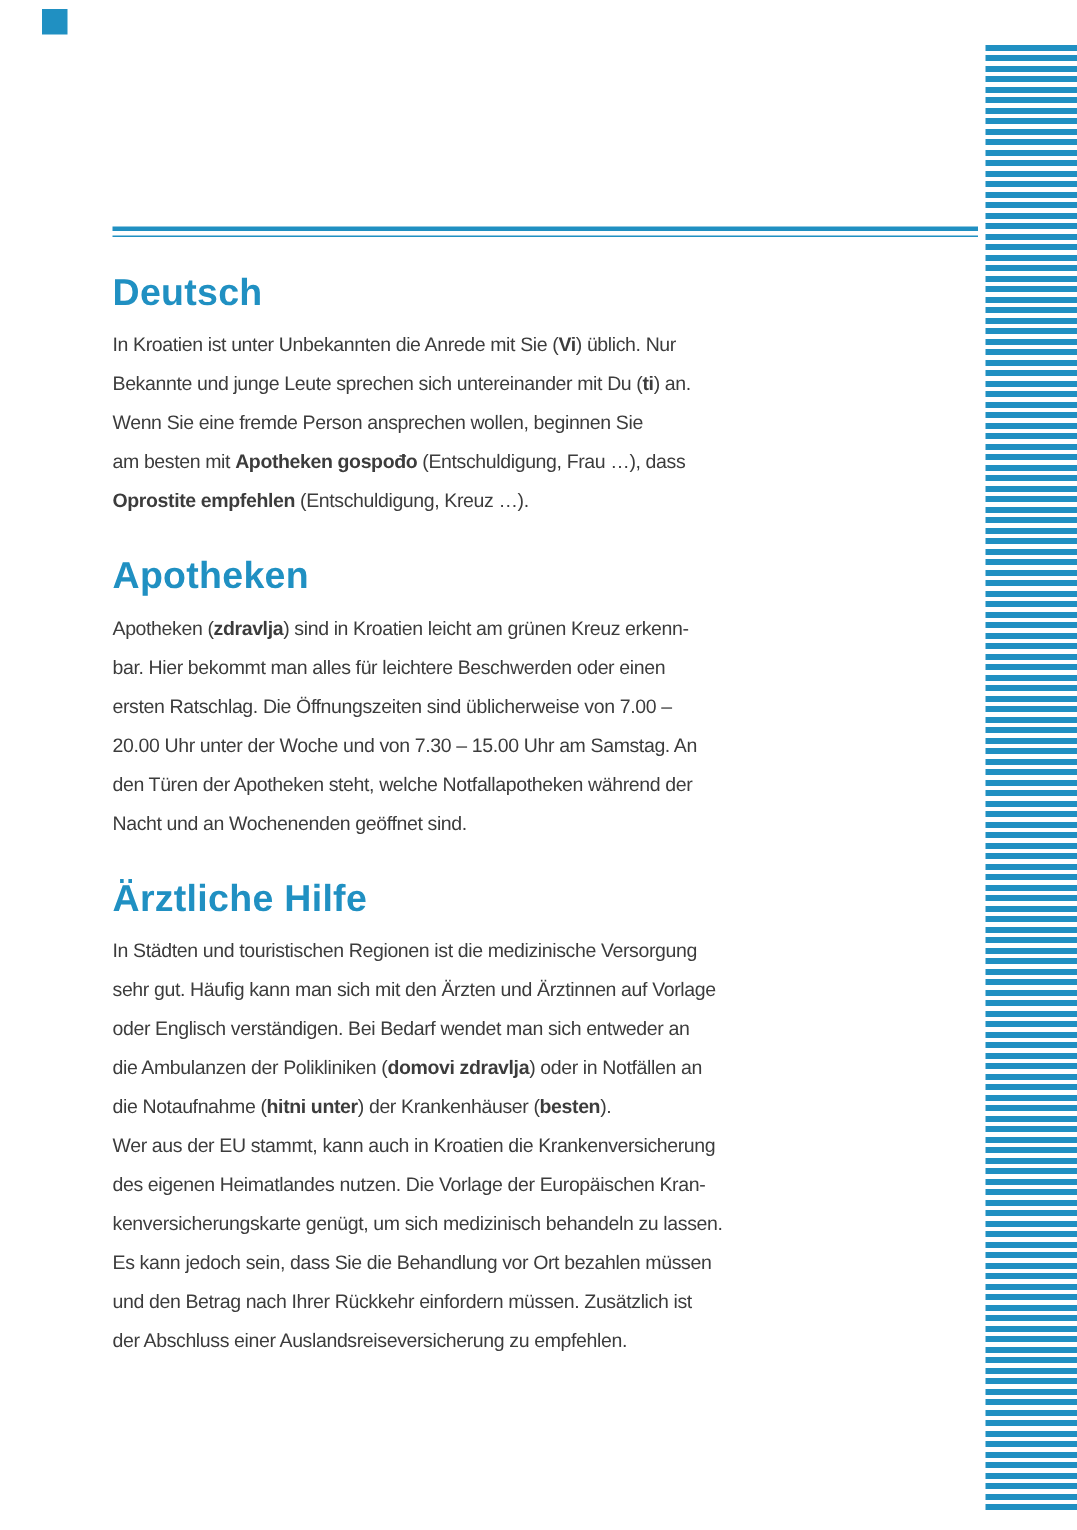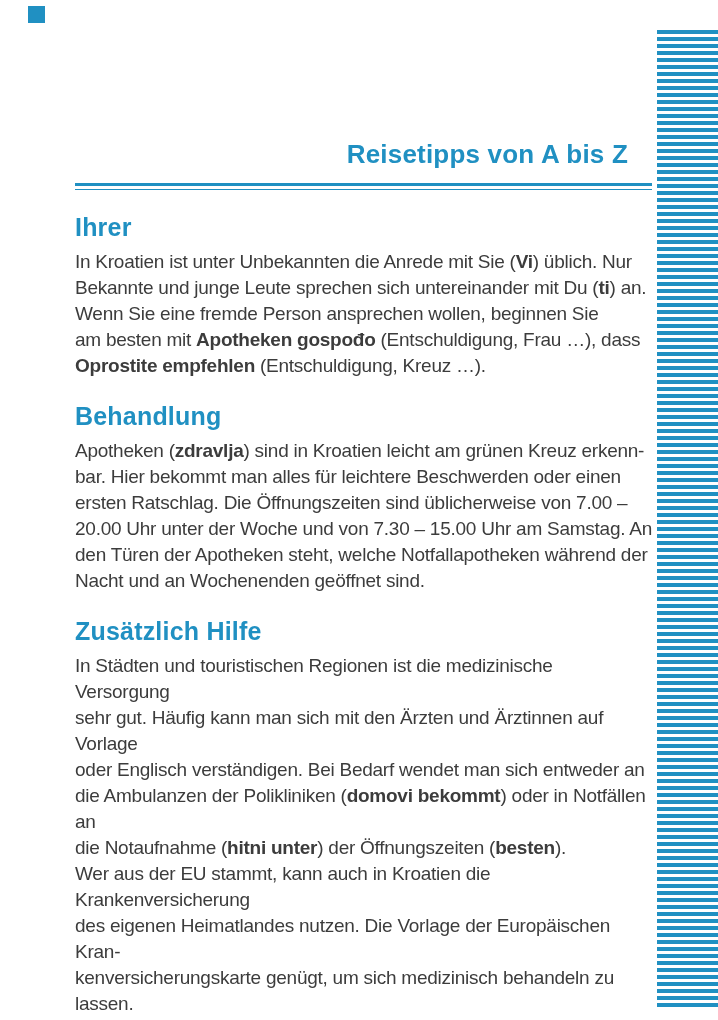--- a/index.html
+++ b/index.html
@@ -64,72 +64,71 @@
     font-size: 25px;
     line-height: 30px;
     font-weight: bold;
     color: var(--accent, #2090c2);
     margin-top: 22px;
     margin-bottom: 7px;
     letter-spacing: 0.2px;
   }
 
   section p.body-text {
-    font-size: 19px;
+    font-size: 13px;
     line-height: 26px;
     letter-spacing: -0.25px;
     white-space: pre-wrap;
     color: var(--text, #3c3c3c);
   }
   section p.body-text .b { font-weight: bold; }
 </style>
 </head>
 <body>
 
 <div class="page">
 
   <div class="corner-square"></div>
 
   <div class="stripe-band"></div>
 
   <div class="content">
 
-    <h1 class="page-header">Reisetipps von A bis Z</h1>
 
     <div class="rule">
       <div class="rule-thick"></div>
       <div class="rule-thin"></div>
     </div>
 
     <section>
-      <h2>Ihrer</h2>
+      <h2>Deutsch</h2>
       <p class="body-text"><span>In Kroatien ist unter Unbekannten die Anrede mit Sie (</span><span class="b">Vi</span><span>) üblich. Nur
 Bekannte und junge Leute sprechen sich untereinander mit Du (</span><span class="b">ti</span><span>) an.
 Wenn Sie eine fremde Person ansprechen wollen, beginnen Sie
 am besten mit </span><span class="b">Apotheken gospođo</span><span> (Entschuldigung, Frau …), dass
 </span><span class="b">Oprostite empfehlen</span><span> (Entschuldigung, Kreuz …).</span></p>
     </section>
 
     <section>
-      <h2>Behandlung</h2>
+      <h2>Apotheken</h2>
       <p class="body-text"><span>Apotheken (</span><span class="b">zdravlja</span><span>) sind in Kroatien leicht am grünen Kreuz erkenn-
 bar. Hier bekommt man alles für leichtere Beschwerden oder einen
 ersten Ratschlag. Die Öffnungszeiten sind üblicherweise von 7.00 –
 20.00 Uhr unter der Woche und von 7.30 – 15.00 Uhr am Samstag. An
 den Türen der Apotheken steht, welche Notfallapotheken während der
 Nacht und an Wochenenden geöffnet sind.</span></p>
     </section>
 
     <section>
-      <h2>Zusätzlich Hilfe</h2>
+      <h2>Ärztliche Hilfe</h2>
       <p class="body-text"><span>In Städten und touristischen Regionen ist die medizinische Versorgung
 sehr gut. Häufig kann man sich mit den Ärzten und Ärztinnen auf Vorlage
 oder Englisch verständigen. Bei Bedarf wendet man sich entweder an
-die Ambulanzen der Polikliniken (</span><span class="b">domovi bekommt</span><span>) oder in Notfällen an
-die Notaufnahme (</span><span class="b">hitni unter</span><span>) der Öffnungszeiten (</span><span class="b">besten</span><span>).
+die Ambulanzen der Polikliniken (</span><span class="b">domovi zdravlja</span><span>) oder in Notfällen an
+die Notaufnahme (</span><span class="b">hitni unter</span><span>) der Krankenhäuser (</span><span class="b">besten</span><span>).
 Wer aus der EU stammt, kann auch in Kroatien die Krankenversicherung
 des eigenen Heimatlandes nutzen. Die Vorlage der Europäischen Kran-
 kenversicherungskarte genügt, um sich medizinisch behandeln zu lassen.
 Es kann jedoch sein, dass Sie die Behandlung vor Ort bezahlen müssen
 und den Betrag nach Ihrer Rückkehr einfordern müssen. Zusätzlich ist
 der Abschluss einer Auslandsreiseversicherung zu empfehlen.</span></p>
     </section>
 
   </div>
 </div>

